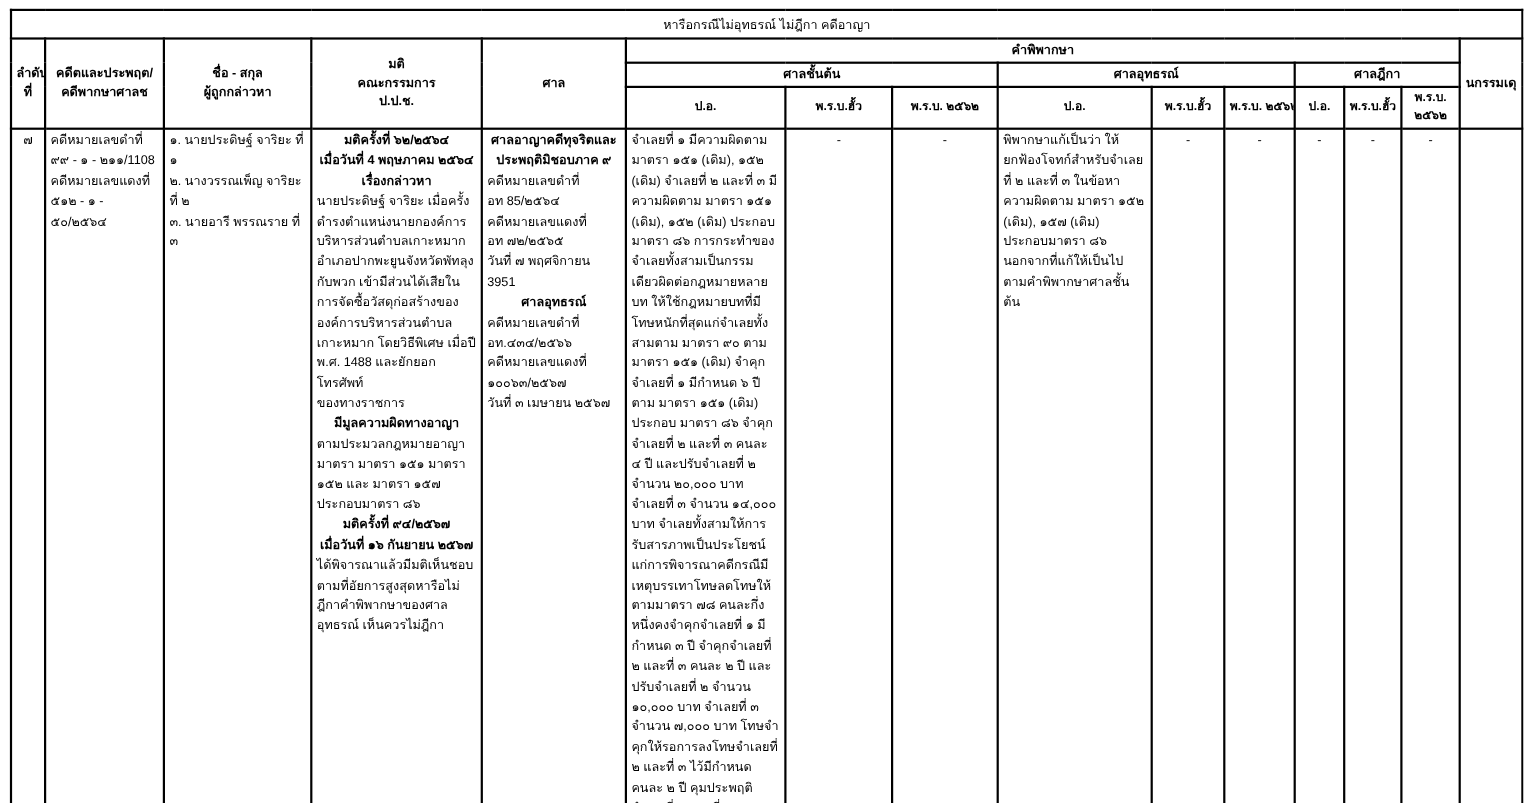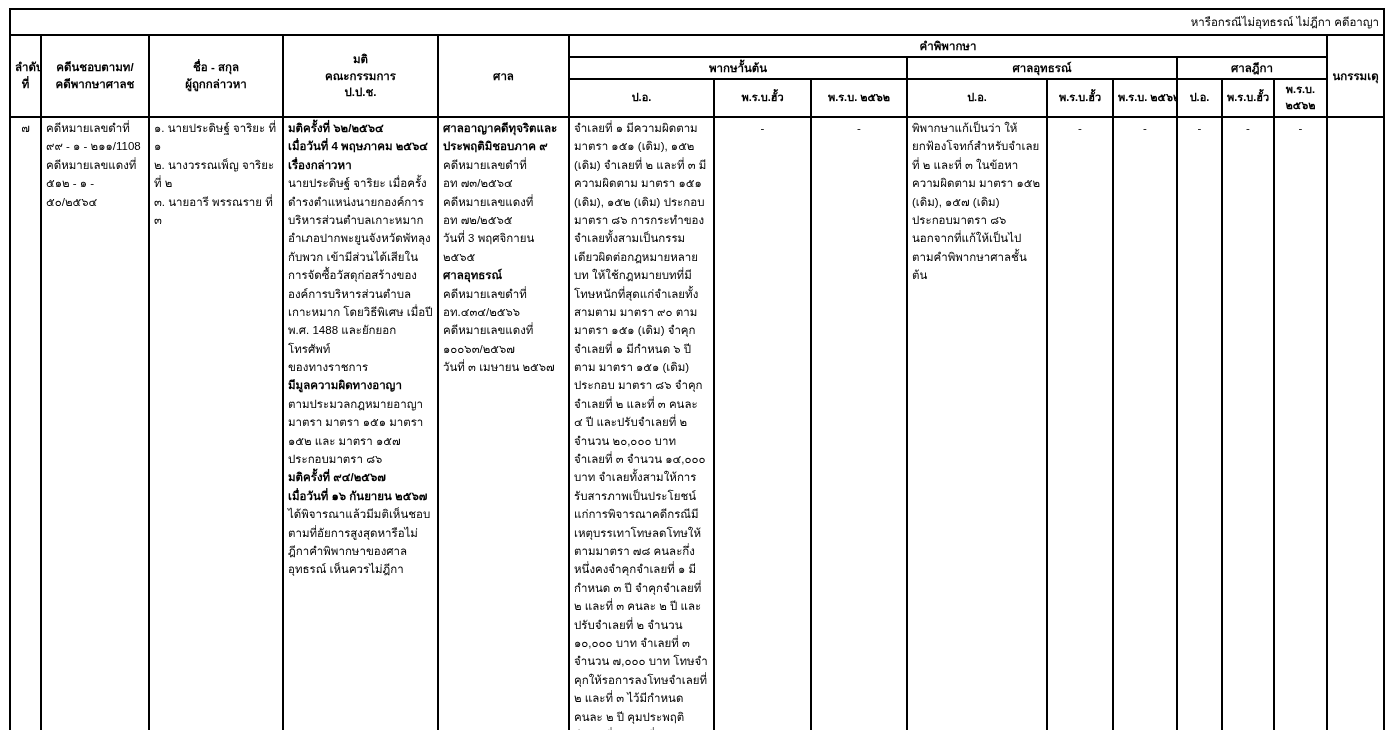--- a/index.html
+++ b/index.html
@@ -32,36 +32,36 @@
   
   td.hdr {
     font-weight: bold;
     text-align: center;
     vertical-align: middle;
     font-size: 11.5px;
     line-height: 1.45;
   }
   td.title-cell {
     font-weight: normal;
-    text-align: right;
+    text-align: center;
     vertical-align: middle;
     font-size: 11.5px;
     height: 22px;
   }
   td.hdr-sub { font-size: 11px; }
   .nowrap { white-space: nowrap; }
   
   td.data {
     vertical-align: top;
     font-size: 11.5px;
     line-height: 1.6;
     text-align: left;
   }
   td.data.center { text-align: center; }
-  td.data .b { font-weight: bold; }
+  td.data .b { font-weight: bold; text-align: center; }
   tr.r2 { height: 22px; }
   tr.r3 { height: 22px; }
   tr.r4 { height: 38px; }
   tr.datarow { height: 588px; }
 </style>
 </head>
 <body>
 
 <div class="page">
   <table class="main">
@@ -87,39 +87,39 @@
         <tr class="r1">
       <td class="title-cell" colspan="15">หารือกรณีไม่อุทธรณ์ ไม่ฎีกา คดีอาญา</td>
     </tr>
 
     <tr class="r2">
       <td class="hdr" rowspan="3">
             <div>ลำดับ</div>
             <div>ที่</div>
           </td>
       <td class="hdr" rowspan="3">
-            <div>คดีนชอบตามท/</div>
+            <div>คดีตและประพฤต/</div>
             <div>คดีพากษาศาลช</div>
           </td>
       <td class="hdr" rowspan="3">
             <div>ชื่อ - สกุล</div>
             <div>ผู้ถูกกล่าวหา</div>
           </td>
       <td class="hdr" rowspan="3">
             <div>มติ</div>
             <div>คณะกรรมการ</div>
             <div>ป.ป.ช.</div>
           </td>
       <td class="hdr" rowspan="3">ศาล</td>
       <td class="hdr" colspan="9">คำพิพากษา</td>
       <td class="hdr" rowspan="3">นกรรมเดุ</td>
     </tr>
 
     <tr class="r3">
-      <td class="hdr" colspan="3">พากษาั้นต้น</td>
+      <td class="hdr" colspan="3">ศาลชั้นต้น</td>
       <td class="hdr" colspan="3">ศาลอุทธรณ์</td>
       <td class="hdr" colspan="3">ศาลฎีกา</td>
     </tr>
 
     <tr class="r4">
       <td class="hdr hdr-sub nowrap">ป.อ.</td>
       <td class="hdr hdr-sub nowrap">พ.ร.บ.ฮั้ว</td>
       <td class="hdr hdr-sub nowrap">พ.ร.บ. ๒๕๖๒</td>
       <td class="hdr hdr-sub nowrap">ป.อ.</td>
       <td class="hdr hdr-sub nowrap">พ.ร.บ.ฮั้ว</td>
@@ -150,24 +150,24 @@
             <div>ของทางราชการ</div>
             <div class="b">มีมูลความผิดทางอาญา</div>
             <div>ตามประมวลกฎหมายอาญา มาตรา มาตรา ๑๕๑ มาตรา ๑๕๒ และ มาตรา ๑๕๗ ประกอบมาตรา ๘๖</div>
             <div class="b">มติครั้งที่ ๙๔/๒๕๖๗</div>
             <div class="b">เมื่อวันที่ ๑๖ กันยายน ๒๕๖๗</div>
             <div>ได้พิจารณาแล้วมีมติเห็นชอบตามที่อัยการสูงสุดหารือไม่ฎีกาคำพิพากษาของศาลอุทธรณ์ เห็นควรไม่ฎีกา</div>
           </td>
       <td class="data">
             <div class="b">ศาลอาญาคดีทุจริตและประพฤติมิชอบภาค ๙</div>
             <div>คดีหมายเลขดำที่</div>
-            <div>อท ๗๓/๒๕๖๔</div>
+            <div>อท 85/๒๕๖๔</div>
             <div>คดีหมายเลขแดงที่</div>
             <div>อท ๗๒/๒๕๖๕</div>
-            <div>วันที่ 3 พฤศจิกายน ๒๕๖๕</div>
+            <div>วันที่ ๗ พฤศจิกายน 3951</div>
             <div class="b">ศาลอุทธรณ์</div>
             <div>คดีหมายเลขดำที่</div>
             <div>อท.๔๓๔/๒๕๖๖</div>
             <div>คดีหมายเลขแดงที่</div>
             <div>๑๐๐๖๓/๒๕๖๗</div>
             <div>วันที่ ๓ เมษายน ๒๕๖๗</div>
           </td>
       <td class="data">จำเลยที่ ๑ มีความผิดตาม มาตรา ๑๕๑ (เดิม), ๑๕๒ (เดิม) จำเลยที่ ๒ และที่ ๓ มีความผิดตาม มาตรา ๑๕๑ (เดิม), ๑๕๒ (เดิม) ประกอบ มาตรา ๘๖ การกระทำของจำเลยทั้งสามเป็นกรรมเดียวผิดต่อกฎหมายหลายบท ให้ใช้กฎหมายบทที่มีโทษหนักที่สุดแก่จำเลยทั้งสามตาม มาตรา ๙๐ ตามมาตรา ๑๕๑ (เดิม) จำคุกจำเลยที่ ๑ มีกำหนด ๖ ปี ตาม มาตรา ๑๕๑ (เดิม) ประกอบ มาตรา ๘๖ จำคุกจำเลยที่ ๒ และที่ ๓ คนละ ๔ ปี และปรับจำเลยที่ ๒ จำนวน ๒๐,๐๐๐ บาท จำเลยที่ ๓ จำนวน ๑๔,๐๐๐ บาท จำเลยทั้งสามให้การรับสารภาพเป็นประโยชน์แก่การพิจารณาคดีกรณีมีเหตุบรรเทาโทษลดโทษให้ตามมาตรา ๗๘ คนละกึ่งหนึ่งคงจำคุกจำเลยที่ ๑ มีกำหนด ๓ ปี จำคุกจำเลยที่ ๒ และที่ ๓ คนละ ๒ ปี และปรับจำเลยที่ ๒ จำนวน ๑๐,๐๐๐ บาท จำเลยที่ ๓ จำนวน ๗,๐๐๐ บาท โทษจำคุกให้รอการลงโทษจำเลยที่ ๒ และที่ ๓ ไว้มีกำหนดคนละ ๒ ปี คุมประพฤติจำเลยที่ ๒ และที่ ๓ คนละ ๑ ปี โดยให้จำเลยที่ ๒ และที่ ๓ ไปรายงานตัวต่อพนักงานคุมประพฤติ ๔ ครั้ง</td>
       <td class="data center">-</td>
       <td class="data center">-</td>

